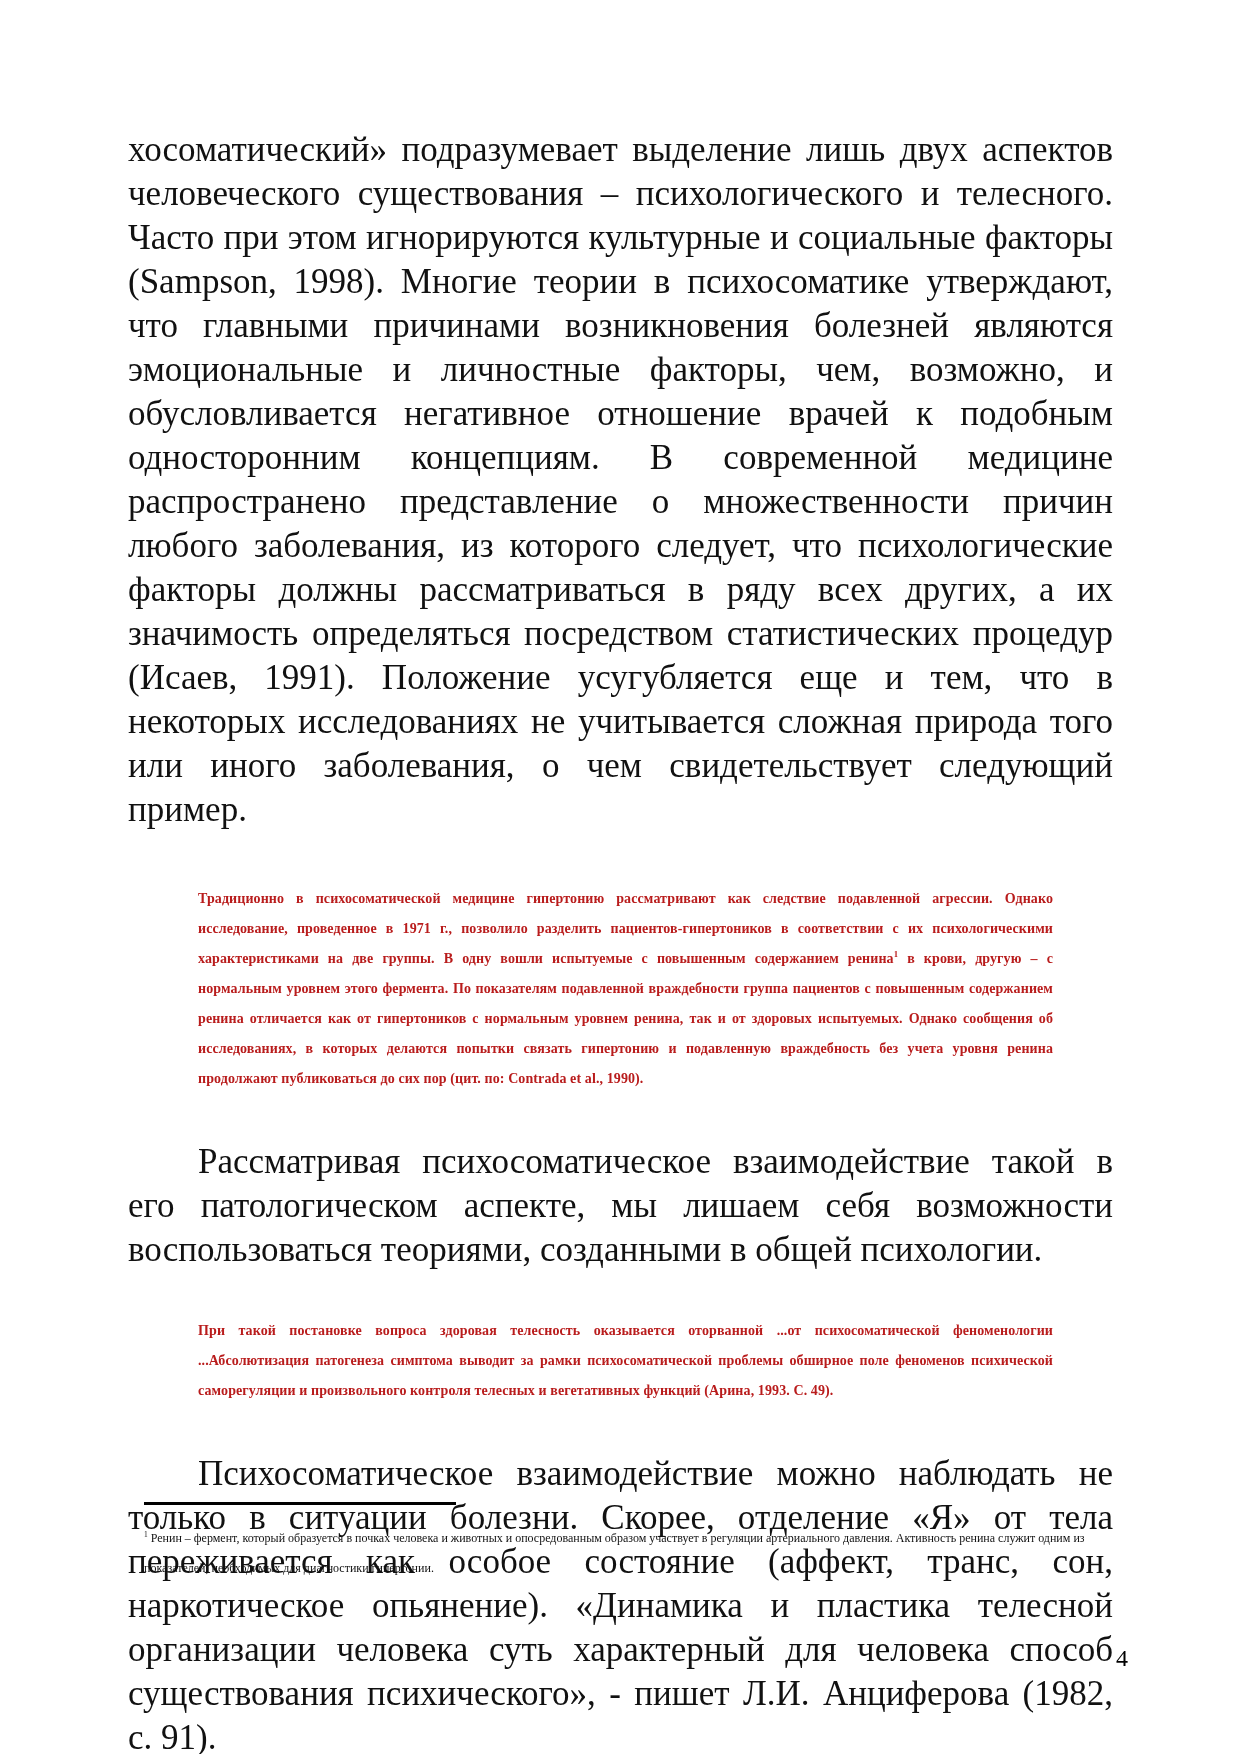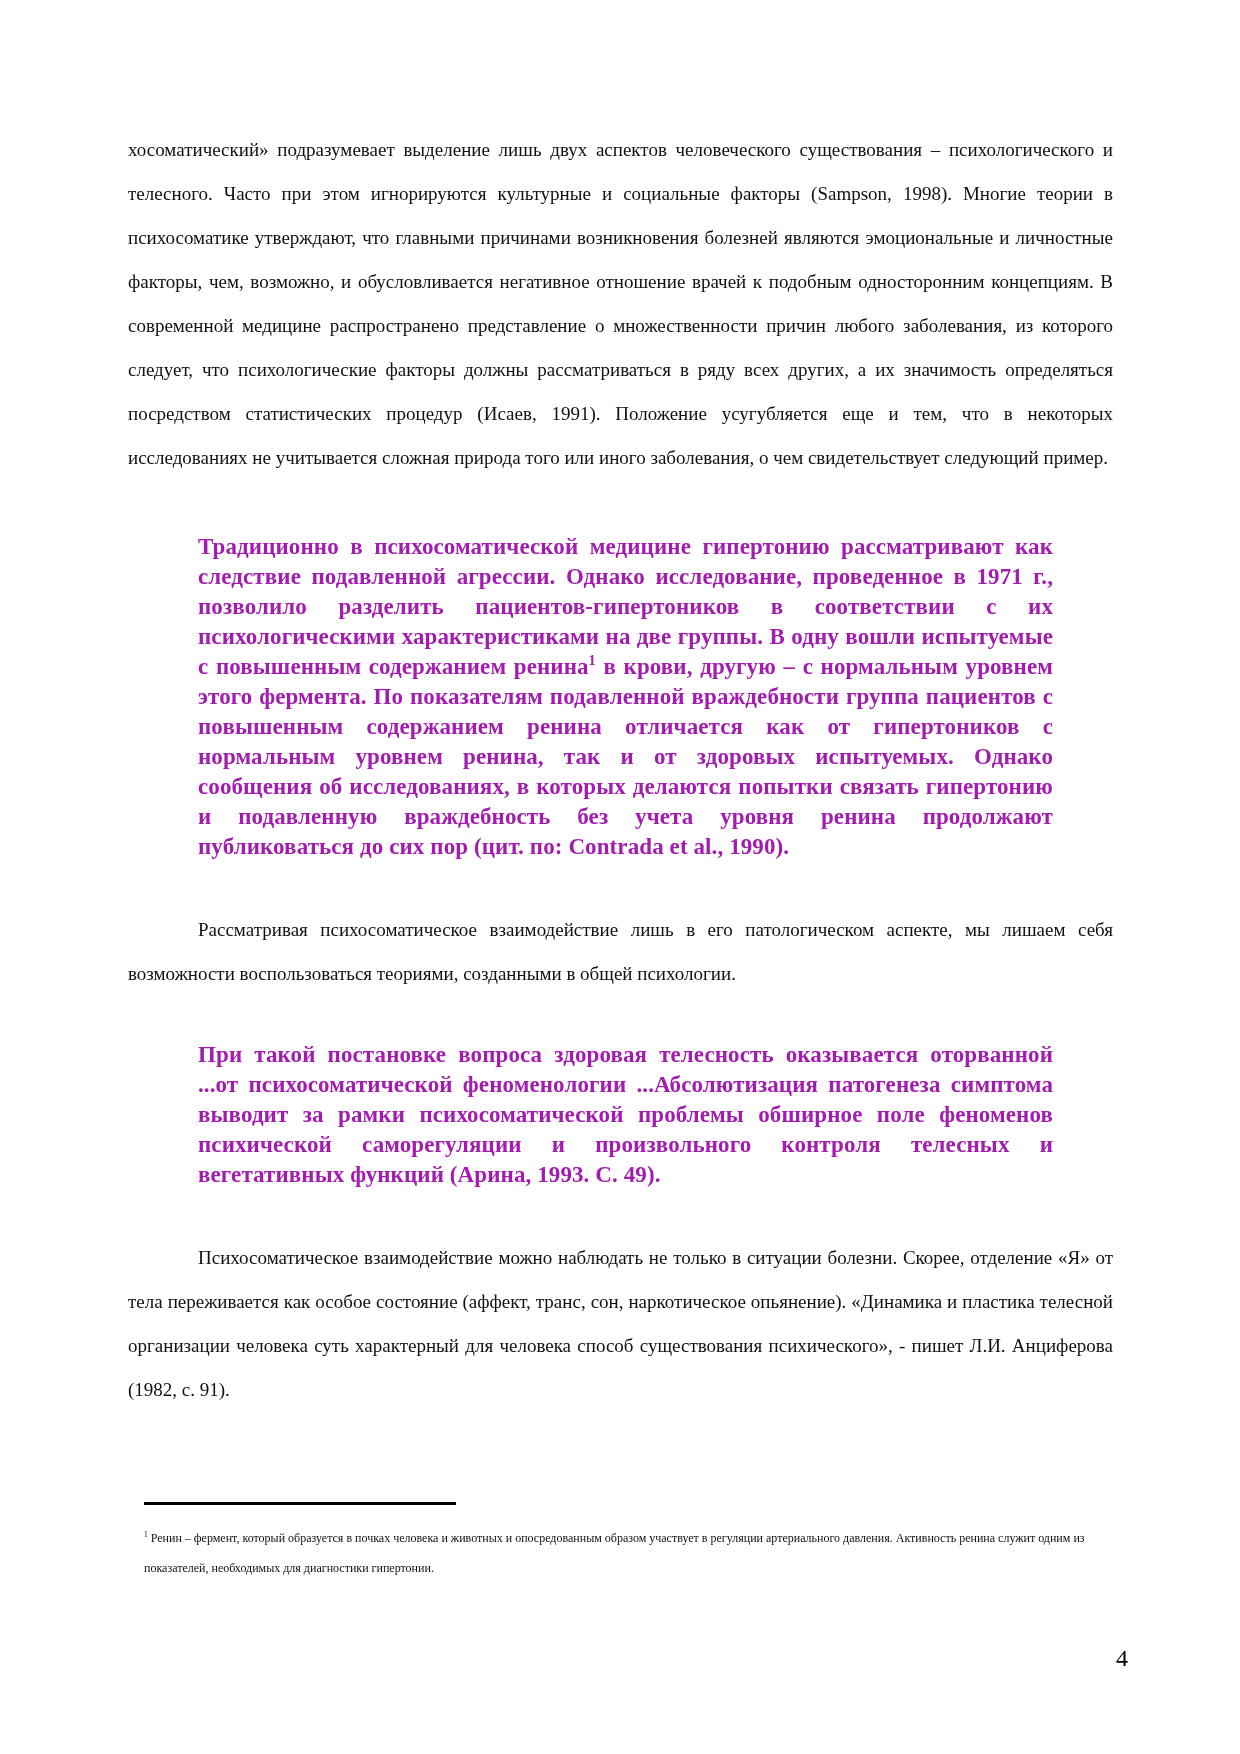--- a/index.html
+++ b/index.html
@@ -18,40 +18,40 @@
     overflow: hidden;
   }
   .content {
     position: absolute;
     left: 128px;
     top: 128px;
     width: 985px;
   }
   p.body-par {
     margin: 0;
-    font-size: 19px;
+    font-size: 35px;
     line-height: 44px;
     text-align: justify;
     text-indent: 70px;
     color: #111111;
     hyphens: manual;
   }
   p.body-par.cont {
     text-indent: 0;
   }
   .quote-block {
     margin: 0;
     padding: 0;
     width: 855px;
     margin-left: 70px;
-    font-size: 23px;
+    font-size: 14px;
     line-height: 30px;
     font-weight: bold;
     text-align: justify;
-    color: #a21caf;
+    color: #b91c1c;
     letter-spacing: 0.1px;
   }
   .sup {
     font-size: 0.62em;
     vertical-align: super;
     line-height: 0;
     font-weight: bold;
   }
   .gap-a { height: 52px; }
   .gap-b { height: 46px; }
@@ -101,21 +101,21 @@
     <p class="body-par cont">хосоматический» подразумевает выделение лишь двух аспектов человеческого существования – психологического и телесного. Часто при этом игнорируются культурные и социальные факторы (Sampson, 1998). Многие теории в психосоматике утверждают, что главными причинами возникновения болезней являются эмоциональные и личностные факторы, чем, возможно, и обусловливается негативное отношение врачей к подобным односторонним концепциям. В современной медицине распространено представление о множественности причин любого заболевания, из которого следует, что психологические факторы должны рассматриваться в ряду всех других, а их значимость определяться посредством статистических процедур (Исаев, 1991). Положение усугубляется еще и тем, что в некоторых исследованиях не учитывается сложная природа того или иного заболевания, о чем свидетельствует следующий пример.</p>
 
     <div class="gap-a"></div>
 
     <div class="quote-block">
       <span>Традиционно в психосоматической медицине гипертонию рассматривают как следствие подавленной агрессии. Однако исследование, проведенное в 1971 г., позволило разделить пациентов-гипертоников в соответствии с их психологическими характеристиками на две группы. В одну вошли испытуемые с повышенным содержанием ренина</span><span class="sup">1</span><span> в крови, другую – с нормальным уровнем этого фермента. По показателям подавленной враждебности группа пациентов с повышенным содержанием ренина отличается как от гипертоников с нормальным уровнем ренина, так и от здоровых испытуемых. Однако сообщения об исследованиях, в которых делаются попытки связать гипертонию и подавленную враждебность без учета уровня ренина продолжают публиковаться до сих пор (цит. по: Contrada et al., 1990).</span>
     </div>
 
     <div class="gap-b"></div>
 
-    <p class="body-par">Рассматривая психосоматическое взаимодействие лишь в его патологическом аспекте, мы лишаем себя возможности воспользоваться теориями, созданными в общей психологии.</p>
+    <p class="body-par">Рассматривая психосоматическое взаимодействие такой в его патологическом аспекте, мы лишаем себя возможности воспользоваться теориями, созданными в общей психологии.</p>
 
     <div class="gap-c"></div>
 
     <div class="quote-block">При такой постановке вопроса здоровая телесность оказывается оторванной ...от психосоматической феноменологии ...Абсолютизация патогенеза симптома выводит за рамки психосоматической проблемы обширное поле феноменов психической саморегуляции и произвольного контроля телесных и вегетативных функций (Арина, 1993. С. 49).</div>
 
     <div class="gap-d"></div>
 
     <p class="body-par">Психосоматическое взаимодействие можно наблюдать не только в ситуации болезни. Скорее, отделение «Я» от тела переживается как особое состояние (аффект, транс, сон, наркотическое опьянение). «Динамика и пластика телесной организации человека суть характерный для человека способ существования психического», - пишет Л.И. Анциферова (1982, с. 91).</p>
 
   </div>

